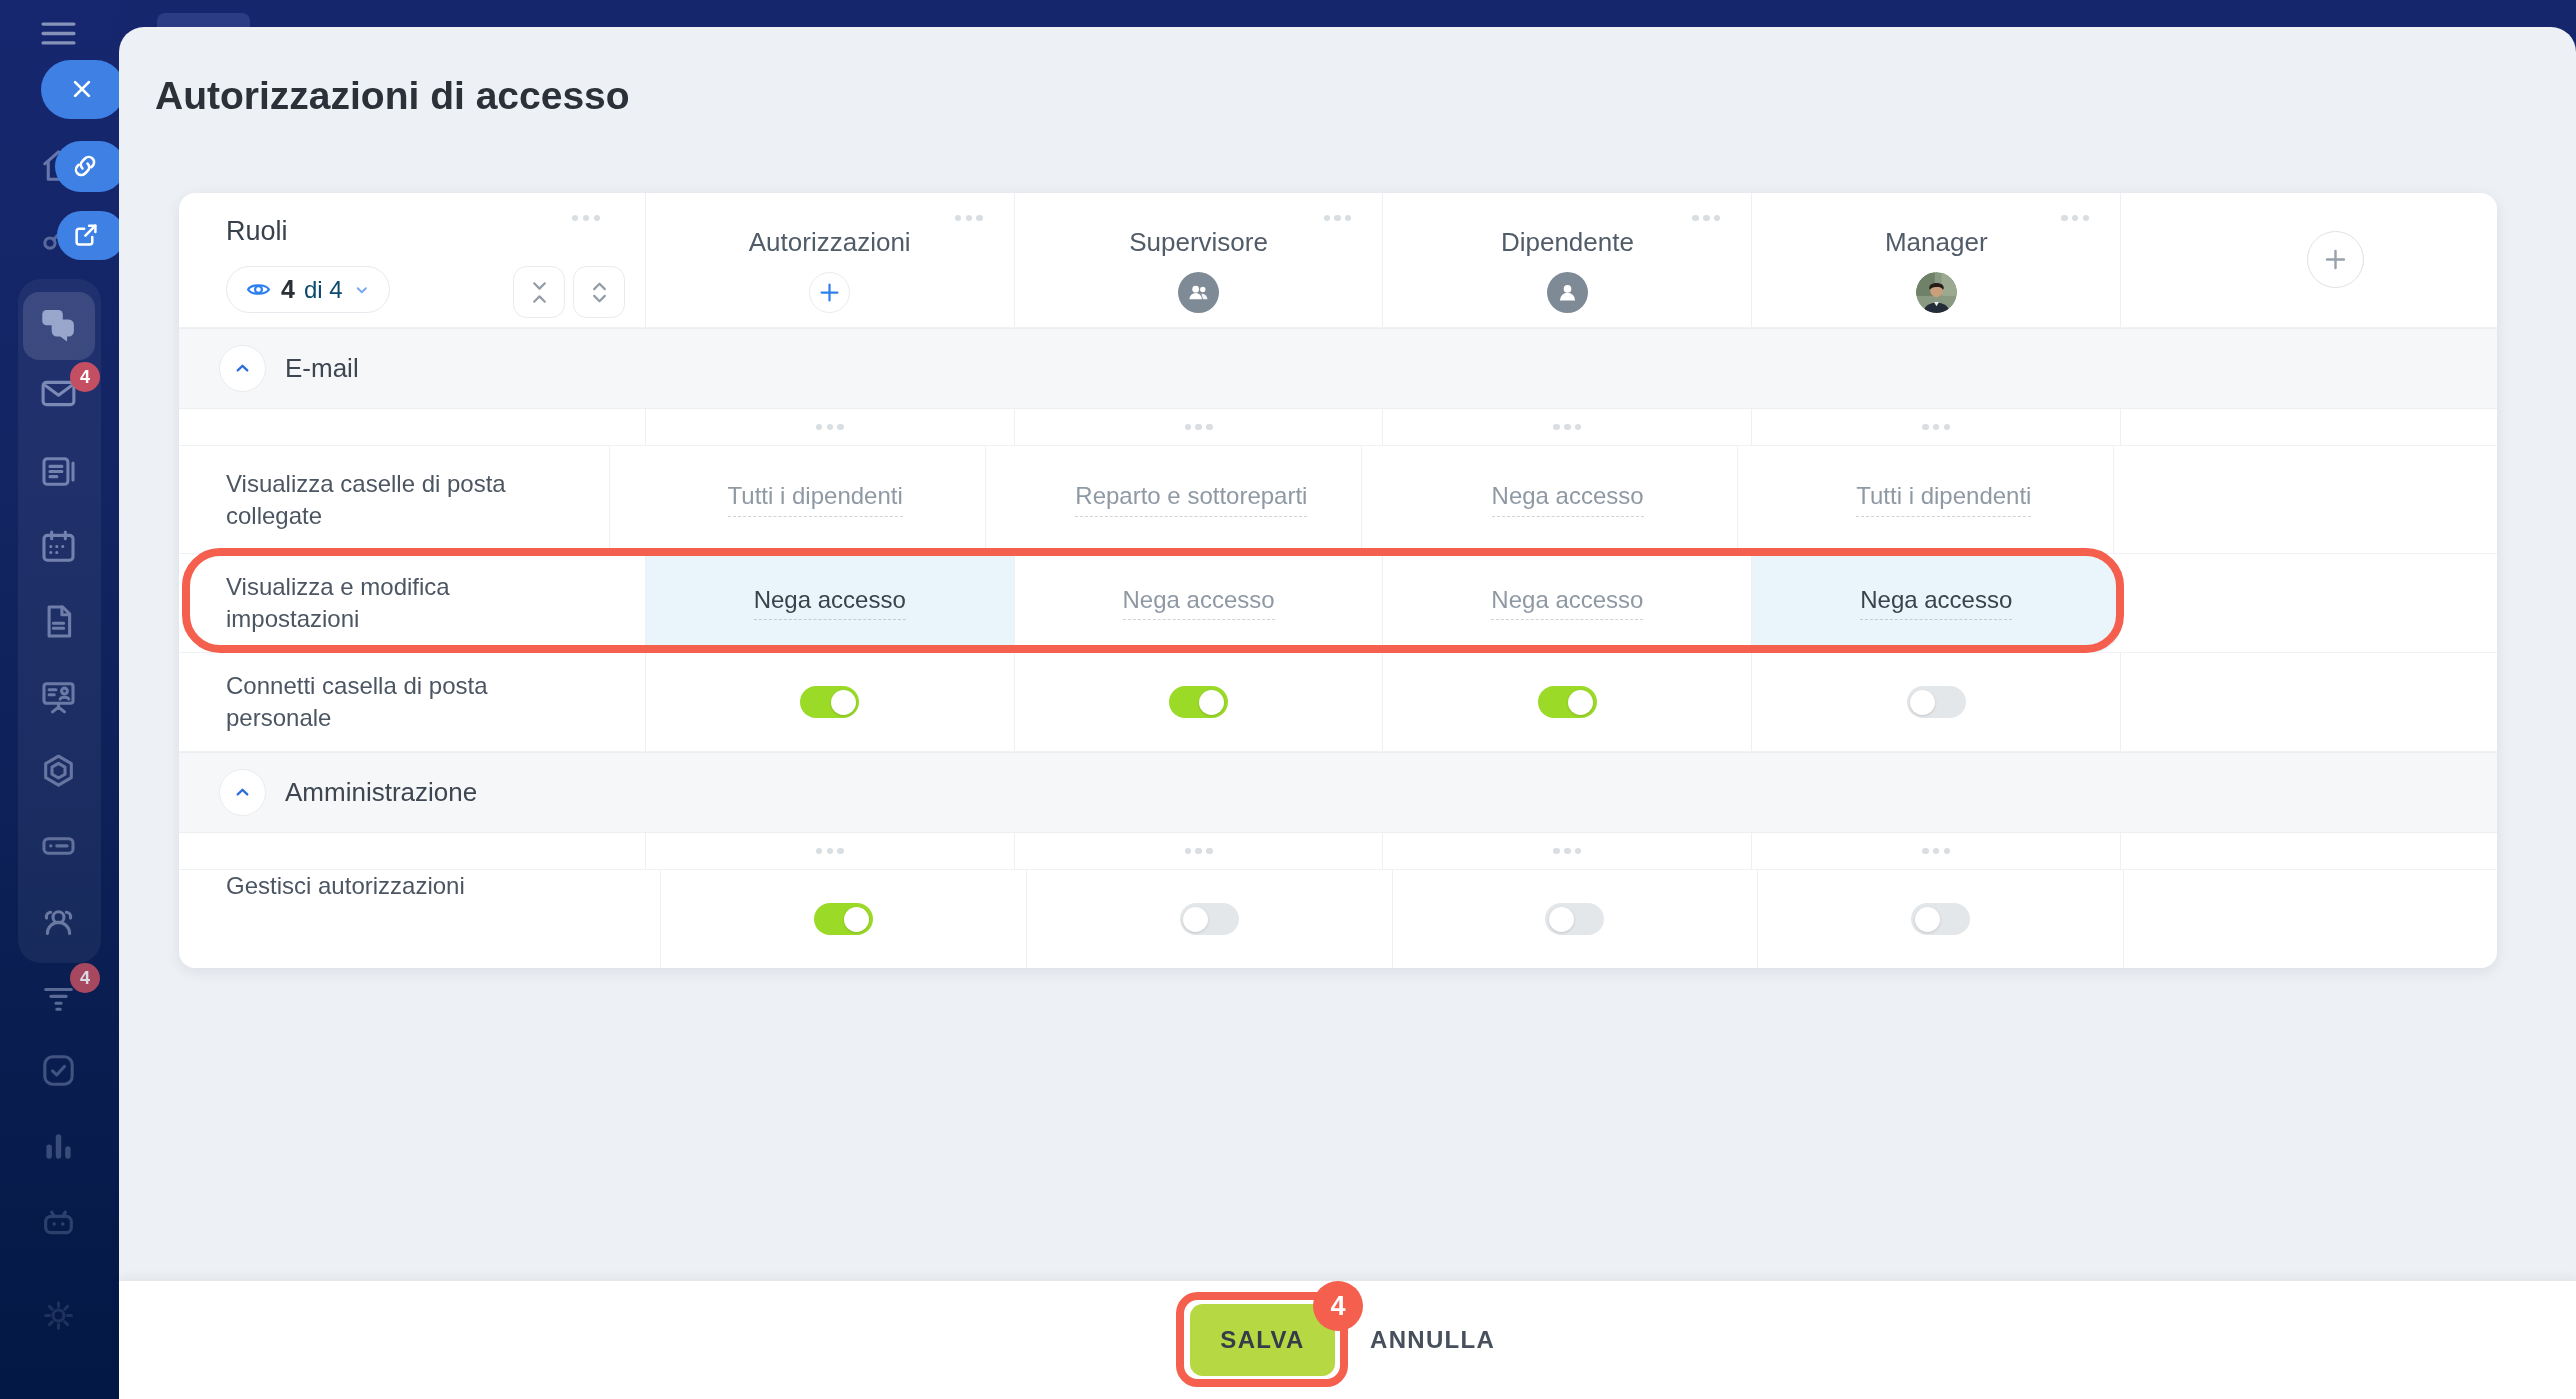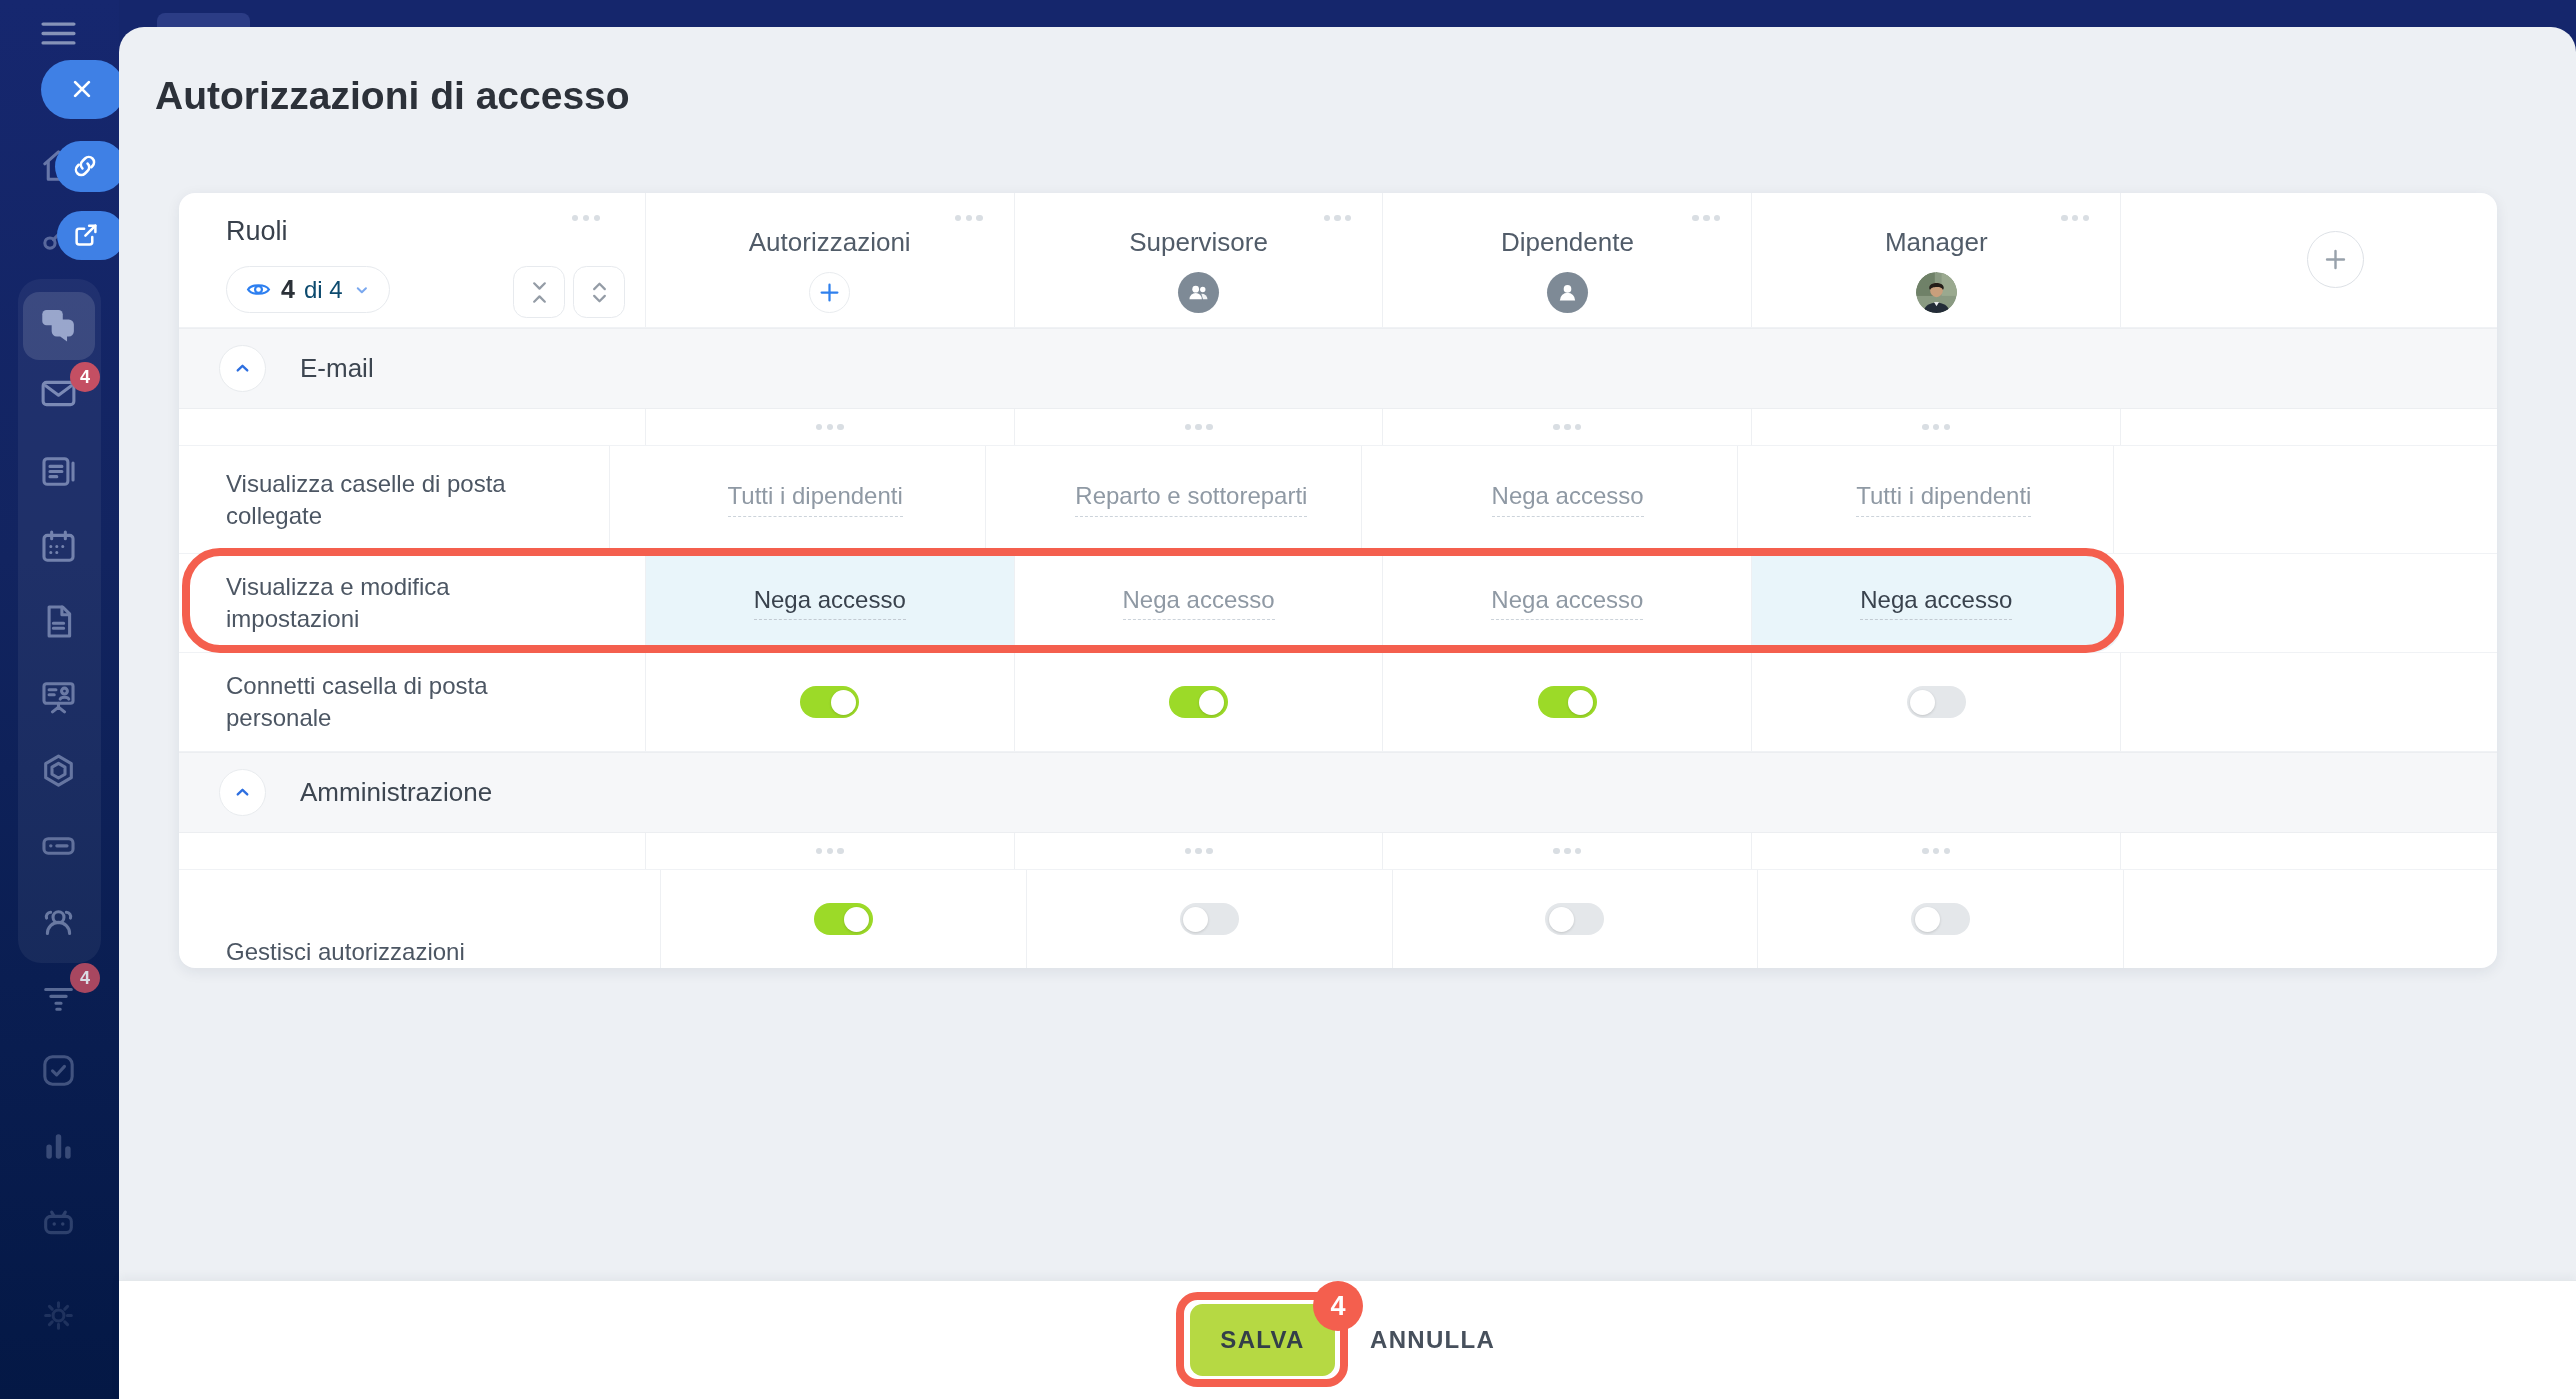--- a/index.html
+++ b/index.html
@@ -29,21 +29,21 @@
   .card{position:absolute;left:60px;top:166px;width:2318px;background:#fff;border-radius:16px;
         box-shadow:0 3.6px 14.3px rgba(30,42,70,0.08);overflow:hidden;}
   .trow{display:flex;position:relative;}
   .cell{position:relative;box-sizing:border-box;}
   .b-r{border-right:0.9px solid #eef0f3;}
   .b-b{border-bottom:0.9px solid #f0f2f5;}
   .sect{background:#f6f7f9;border-top:0.9px solid #eceef1;border-bottom:0.9px solid #eceef1;
         display:flex;align-items:center;padding-left:40px;box-sizing:border-box;}
   .sect-chev{width:45px;height:45px;border-radius:50%;background:#fff;border:1.3px solid #e8ebee;
              display:flex;align-items:center;justify-content:center;}
-  .sect-label{margin-left:34px;font-size:26px;font-weight:500;color:#3d4651;}
+  .sect-label{margin-left:19px;font-size:26px;font-weight:500;color:#3d4651;}
   .ruoli-title{position:absolute;left:47px;top:23px;font-size:27px;font-weight:500;color:#39414c;}
   .filter-pill{position:absolute;left:47px;top:73px;height:45px;border:1.3px solid #e7eaee;border-radius:24px;
                display:inline-flex;align-items:center;gap:9px;padding:0 18px;background:#fff;}
   .filter-count{font-size:25px;font-weight:bold;color:#2b3138;}
   .filter-total{font-size:24px;color:#0c4a6e;}
   .sq-btn{position:absolute;top:73px;width:50px;height:50px;border-radius:13.4px;border:1.3px solid #e7eaee;
           background:#fff;display:flex;align-items:center;justify-content:center;}
   .dots{display:flex;gap:4.5px;}
   .dots i{width:6.3px;height:6.3px;border-radius:50%;background:#d9dee3;}
   .dots.abs{position:absolute;top:21.5px;}
@@ -483,21 +483,21 @@
           <div class="cell b-r vcell" style="width: 369px;">
             <div class="dots">
               <i></i>
               <i></i>
               <i></i>
             </div>
           </div>
           <div class="cell" style="width: 376px;"></div>
         </div>
         <div class="trow" style="height: 98px;">
-          <div class="cell b-r" style="width: 486px; display: flex; align-items: flex-end;">
+          <div class="cell b-r" style="width: 486px; display: flex; align-items: flex-start;">
             <div class="row-label">Gestisci autorizzazioni</div>
           </div>
           <div class="cell b-r vcell" style="width: 369px;">
             <span class="toggle on">
               <span class="knob"></span>
             </span>
           </div>
           <div class="cell b-r vcell" style="width: 369px;">
             <span class="toggle off">
               <span class="knob"></span>

